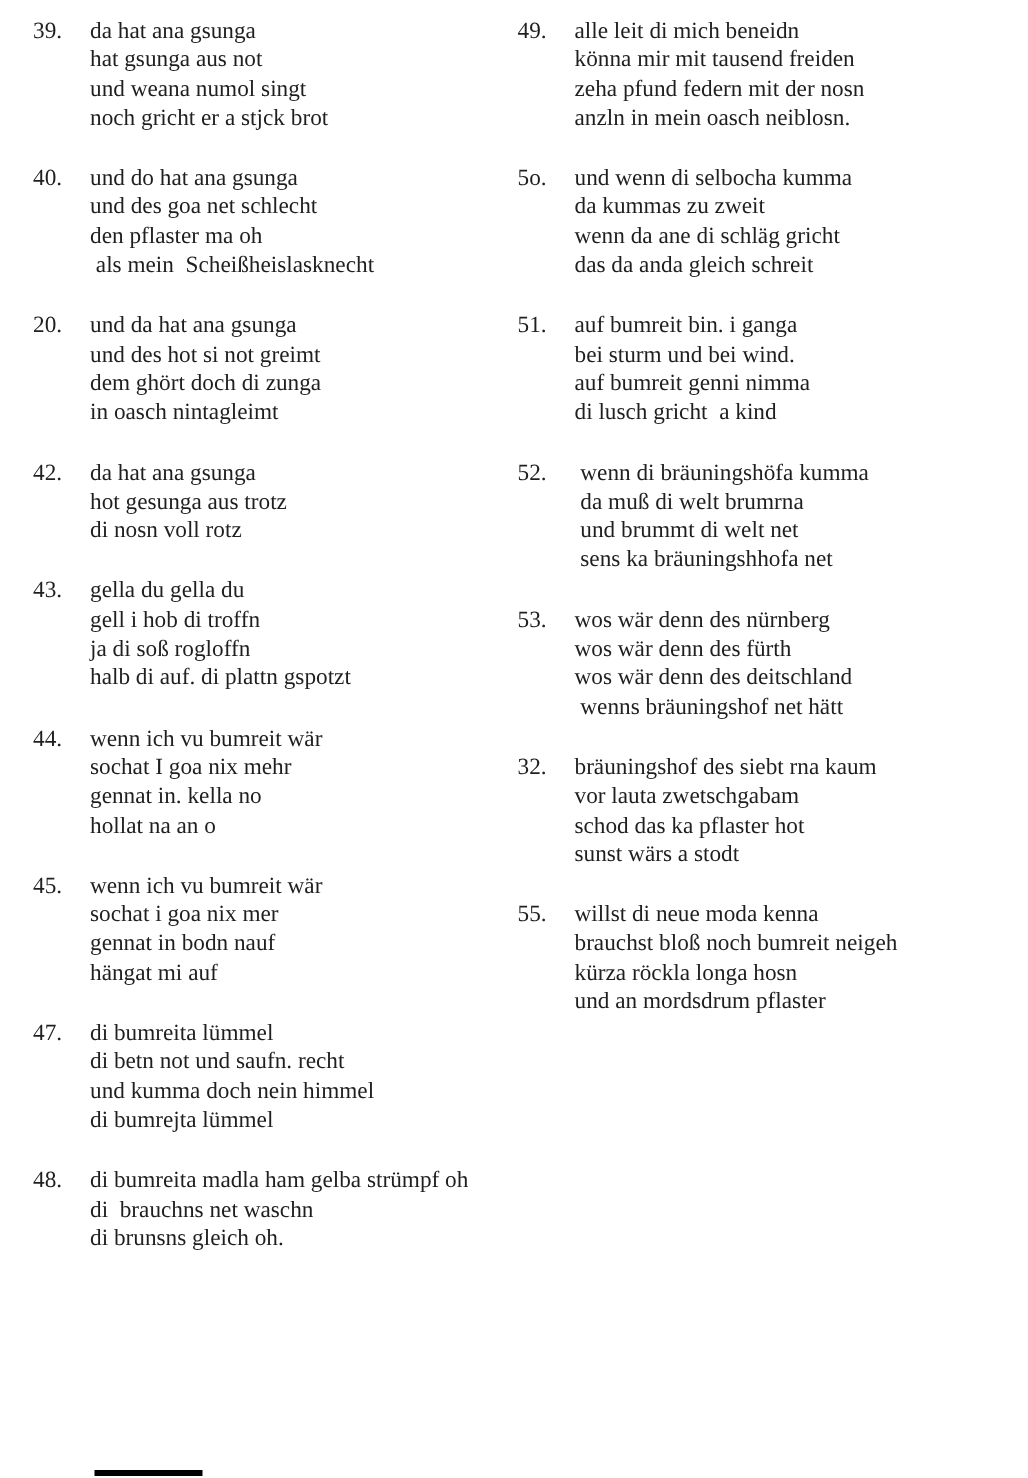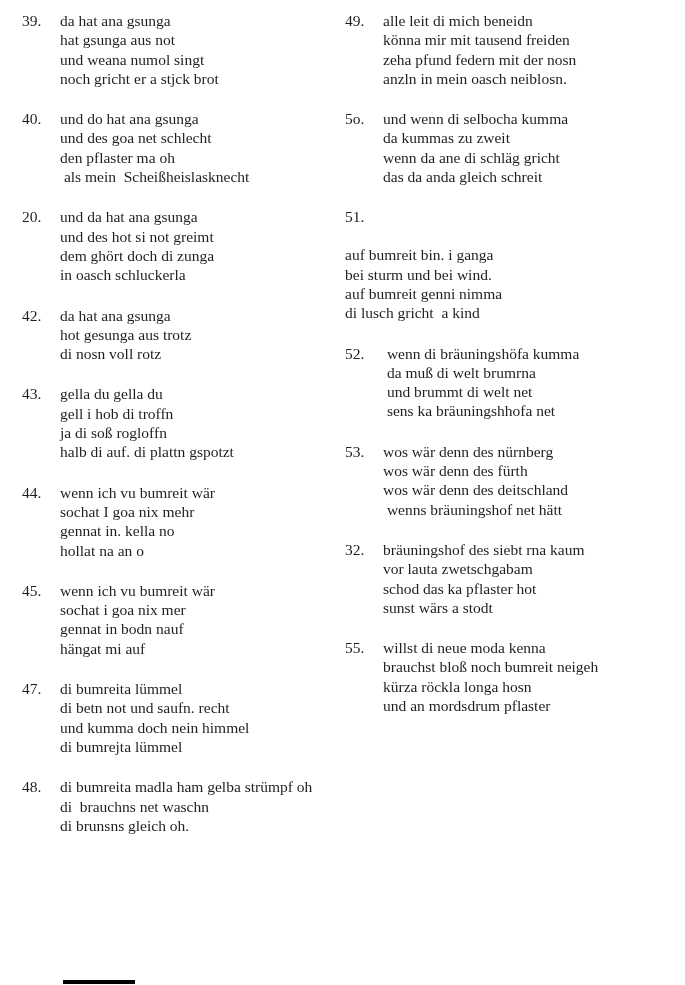--- a/index.html
+++ b/index.html
@@ -22,21 +22,21 @@
     position: absolute;
     top: 11px;
   }
   .col-left  { left: 22px;  width: 322px; }
   .col-right { left: 345px; width: 335px; }
   .verse {
     display: flex;
     align-items: flex-start;
     margin-bottom: 21px;
   }
-  .verse.gap-extra { margin-top: 21px; flex-direction: column; }
+  .verse.gap-extra { margin-top: 21px; }
   .vnum {
     flex: 0 0 38px;
     width: 38px;
     white-space: pre;
   }
   .vlines { flex: 1 1 auto; }
   .vline { white-space: pre-wrap; }
   .scan-mark {
     position: absolute;
     left: 63px;
@@ -68,21 +68,21 @@
           <div class="vline">den pflaster ma oh</div>
           <div class="vline"> als mein  Scheißheislasknecht</div>
         </div>
       </div>
       <div class="verse">
         <span class="vnum">20.</span>
         <div class="vlines">
           <div class="vline">und da hat ana gsunga</div>
           <div class="vline">und des hot si not greimt</div>
           <div class="vline">dem ghört doch di zunga</div>
-          <div class="vline">in oasch schluckerla</div>
+          <div class="vline">in oasch nintagleimt</div>
         </div>
       </div>
       <div class="verse">
         <span class="vnum">42.</span>
         <div class="vlines">
           <div class="vline">da hat ana gsunga</div>
           <div class="vline">hot gesunga aus trotz</div>
           <div class="vline">di nosn voll rotz</div>
         </div>
       </div>

